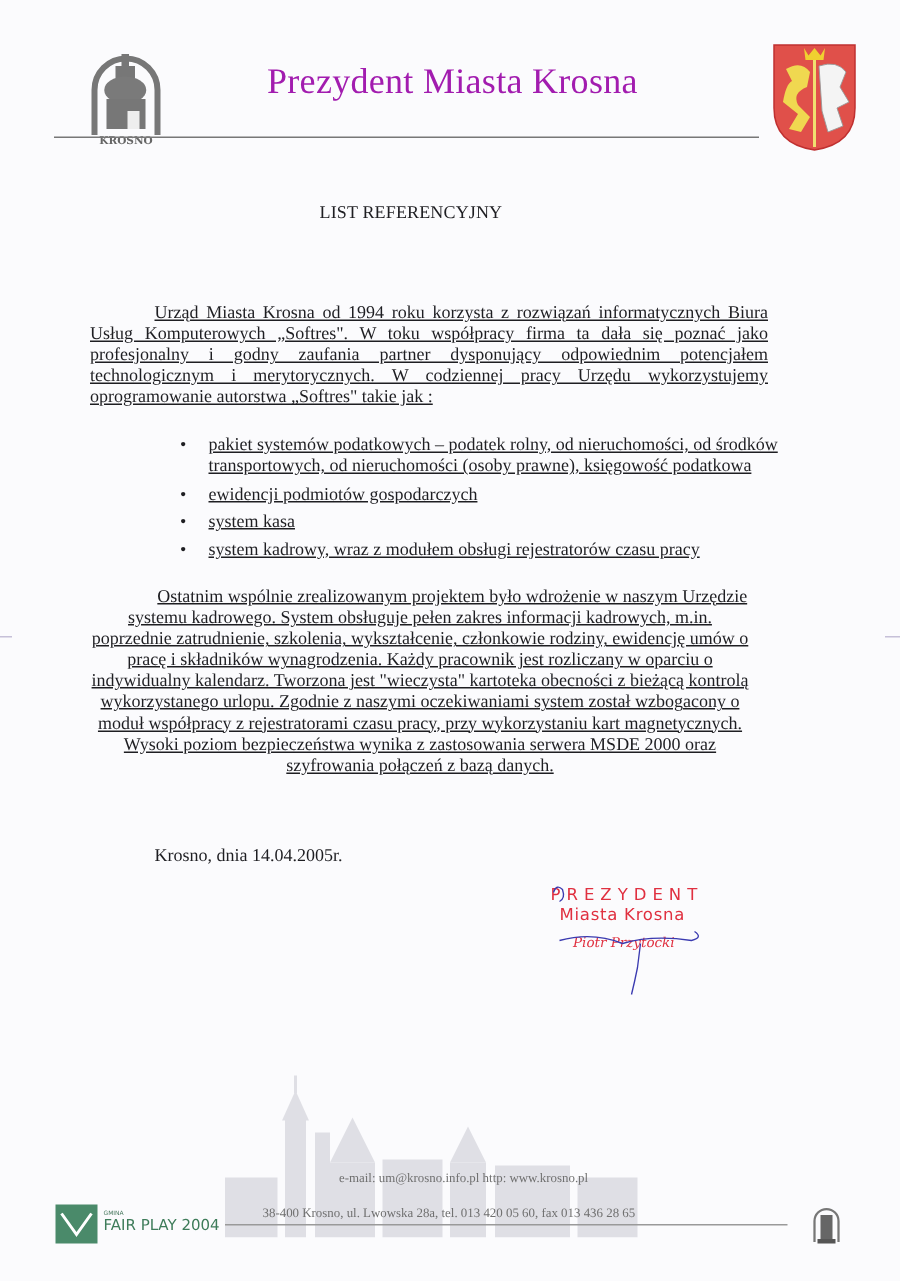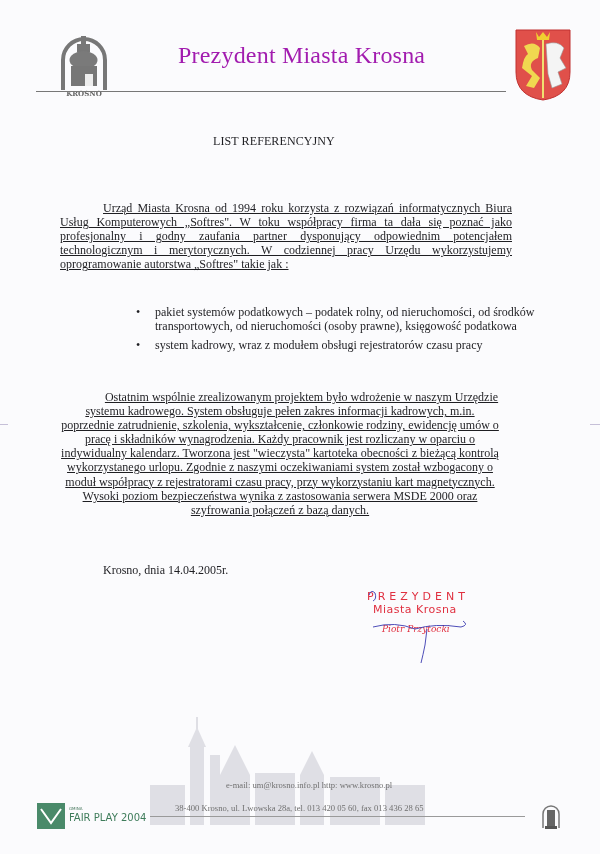--- a/index.html
+++ b/index.html
@@ -21,22 +21,22 @@
     
     #letter-title { left: 213px; top: 134px; font-size: 12px; letter-spacing: 0.1px; }
     
     .para {
       font-size: 12px; line-height: 14.1px; text-align: justify;
       width: 452px; left: 60px; text-decoration: underline;
     }
     #para1 { top: 201px; }
     #para1 .indent, #para2 .indent { display: inline-block; width: 43px; }
     #bullet-list {
-      left: 120px; top: 289px; width: 400px; margin: 16px; padding: 0; list-style: none;
-      font-size: 12px; line-height: 14.1px;
+      left: 120px; top: 289px; width: 400px; margin: 0; padding: 0; list-style: none;
+      font-size: 12px; line-height: 14.1px; text-decoration: underline;
     }
     #bullet-list li { position: relative; padding-left: 19px; margin-bottom: 4.5px; }
     #bullet-list li::before {
       content: "\2022"; position: absolute; left: 0; top: 0;
     }
     #para2 { top: 390px; text-align: center; width: 440px; }
     #date-place { left: 103px; top: 563px; font-size: 12px; }
     
     #stamp { left: 367px; top: 590px; width: 120px; height: 60px; color: #e03040; font-family: "DejaVu Sans", sans-serif; }
     #stamp-line1 { position: absolute; left: 0; top: 0; font-size: 11px; letter-spacing: 4px; }
@@ -77,20 +77,22 @@
   <path d="M32 16 Q44 12 50 20 L46 30 L52 40 L44 44 L48 56 L38 60 L34 46 Z" fill="#f4f4f4" stroke="#999" stroke-width="0.6"></path>
   <path d="M22 4 L25 9 L29 4 L33 9 L36 4 L35 12 H23 Z" fill="#f0d030"></path>
 </svg>
 
 <div id="letter-title" class="abs">LIST REFERENCYJNY</div>
 
 <div id="para1" class="abs para"><span class="indent"></span><span>Urząd Miasta Krosna od 1994 roku korzysta z rozwiązań informatycznych  Biura Usług Komputerowych  „Softres". W toku współpracy firma ta dała się poznać jako profesjonalny i godny zaufania partner dysponujący odpowiednim potencjałem technologicznym i merytorycznych. W codziennej pracy Urzędu wykorzystujemy oprogramowanie autorstwa „Softres" takie jak :</span></div>
 
 <ul id="bullet-list" class="abs">
   <li>pakiet systemów  podatkowych – podatek rolny, od nieruchomości, od środków transportowych, od nieruchomości (osoby prawne), księgowość podatkowa</li>
+  <li>ewidencji podmiotów gospodarczych</li>
+  <li>system kasa</li>
   <li>system kadrowy, wraz z modułem obsługi rejestratorów czasu pracy</li>
 </ul>
 
 <div id="para2" class="abs para"><span class="indent"></span><span>Ostatnim wspólnie zrealizowanym projektem było wdrożenie w naszym Urzędzie systemu kadrowego. System obsługuje pełen zakres informacji kadrowych, m.in. poprzednie zatrudnienie, szkolenia, wykształcenie, członkowie rodziny, ewidencję umów o pracę i składników wynagrodzenia.  Każdy pracownik jest rozliczany w oparciu o indywidualny kalendarz. Tworzona jest "wieczysta" kartoteka obecności z bieżącą kontrolą wykorzystanego urlopu. Zgodnie z naszymi oczekiwaniami system został wzbogacony o moduł współpracy z rejestratorami czasu pracy, przy wykorzystaniu kart magnetycznych. Wysoki poziom bezpieczeństwa wynika z zastosowania serwera MSDE 2000 oraz szyfrowania połączeń z bazą danych.</span></div>
 
 <div id="date-place" class="abs">Krosno, dnia 14.04.2005r.</div>
 
 <div id="stamp" class="abs">
   <div id="stamp-line1">PREZYDENT</div>
   <div id="stamp-line2">Miasta Krosna</div>

